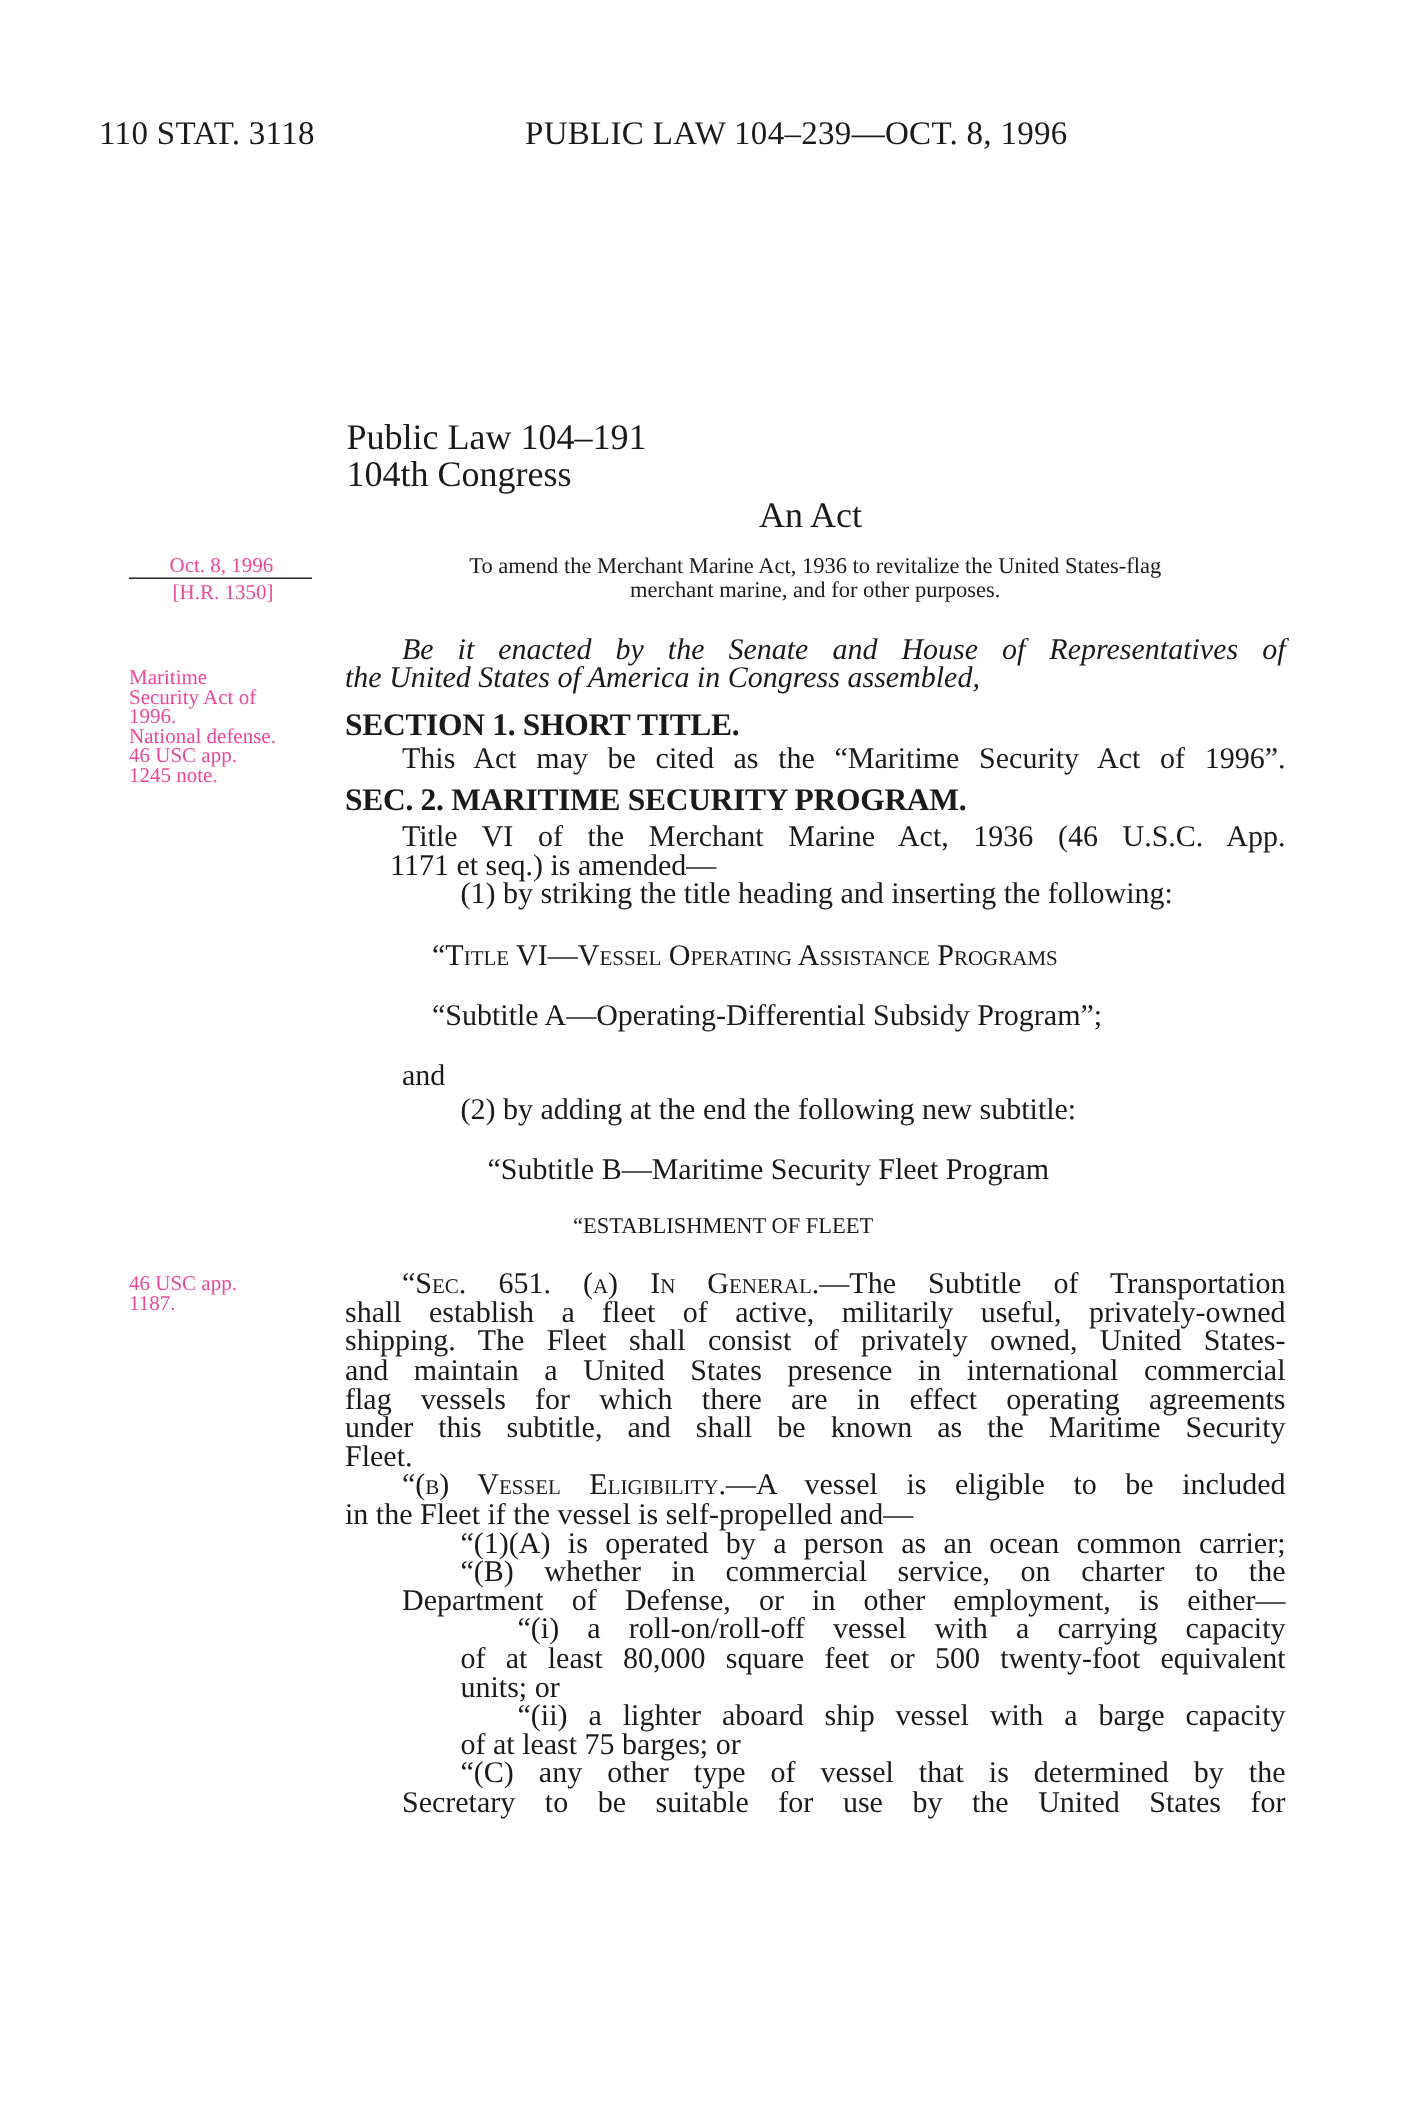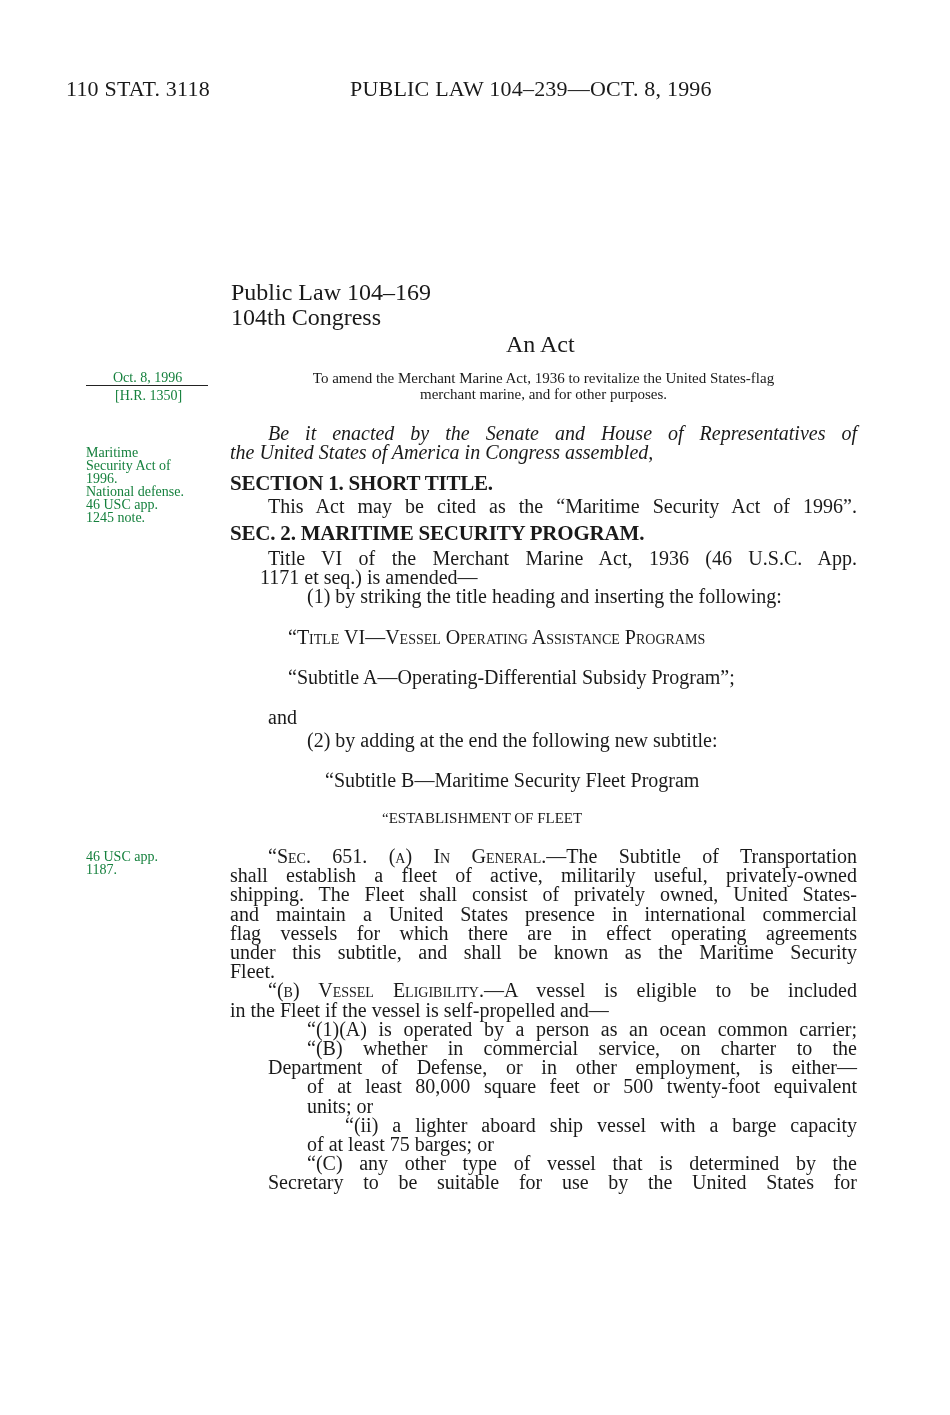--- a/index.html
+++ b/index.html
@@ -1,37 +1,37 @@
 <!DOCTYPE html>
 <html><head>
 <meta charset="utf-8">
 <style>
   html, body { margin: 0; padding: 0; }
   body { width: 950px; height: 1415px; background: #ffffff; position: relative; overflow: hidden;
          font-family: "DejaVu Serif", "Liberation Serif", serif; color: #1a1a1a; }
   .abs { position: absolute; white-space: nowrap; }
   .hdr { font-family: "Liberation Serif", serif; font-size: 22px; top: 76px; letter-spacing: 0.2px; }
   .pl { font-family: "Liberation Serif", serif; font-size: 24px; }
-  .margin { font-family: "Liberation Serif", serif; font-size: 14px; line-height: 13px; color: #15803d; }
+  .margin { font-family: "Liberation Serif", serif; font-size: 14px; line-height: 13px; color: #ec4899; }
   .margin div { white-space: nowrap; }
   .purpose { font-family: "Liberation Serif", serif; font-size: 15px; text-align: center; line-height: 16px; }
   .body { font-family: "Liberation Serif", serif; font-size: 20px; line-height: 19.2px; }
   .just { text-align: justify; text-align-last: justify; white-space: normal; }
   .heading { font-family: "Liberation Serif", serif; font-weight: bold; font-size: 21px; letter-spacing: -0.2px; }
   .sc { font-variant: small-caps; }
   .italic { font-style: italic; }
   .rule { position: absolute; border-top: 1px solid #222; }
 </style>
 </head>
 <body>
 
 <div class="abs hdr" style="left:66px;">110 STAT. 3118</div>
 <div class="abs hdr" style="left:350px;">PUBLIC LAW 104–239—OCT. 8, 1996</div>
 
-<div class="abs pl" style="left:231px; top:279px;">Public Law 104–169</div>
+<div class="abs pl" style="left:231px; top:279px;">Public Law 104–191</div>
 <div class="abs pl" style="left:231px; top:304px;">104th Congress</div>
 <div class="abs pl" style="left:506px; top:331px;">An Act</div>
 
 <div class="abs margin" style="left:113px; top:371px;">Oct. 8, 1996</div>
 <div class="rule" style="left:86px; top:385px; width:122px;"></div>
 <div class="abs margin" style="left:115px; top:389px;">[H.R. 1350]</div>
 
 <div class="abs purpose" style="left:230px; top:370px; width:627px;">
   <div>To amend the Merchant Marine Act, 1936 to revitalize the United States-flag</div>
   <div>merchant marine, and for other purposes.</div>
@@ -79,20 +79,21 @@
   <div>Fleet.</div>
 
   <div class="just" style="padding-left:38px;"><span class="sc">“(b) Vessel Eligibility.</span><span>—A vessel is eligible to be included</span></div>
   <div>in the Fleet if the vessel is self-propelled and—</div>
 
   <div class="just" style="padding-left:77px;">“(1)(A) is operated by a person as an ocean common carrier;</div>
 
   <div class="just" style="padding-left:77px;">“(B) whether in commercial service, on charter to the</div>
   <div style="padding-left:38px;" class="just">Department of Defense, or in other employment, is either—</div>
 
+  <div class="just" style="padding-left:115px;">“(i) a roll-on/roll-off vessel with a carrying capacity</div>
   <div class="just" style="padding-left:77px;">of at least 80,000 square feet or 500 twenty-foot equivalent</div>
   <div style="padding-left:77px;">units; or</div>
 
   <div class="just" style="padding-left:115px;">“(ii) a lighter aboard ship vessel with a barge capacity</div>
   <div style="padding-left:77px;">of at least 75 barges; or</div>
 
   <div class="just" style="padding-left:77px;">“(C) any other type of vessel that is determined by the</div>
   <div class="just" style="padding-left:38px;">Secretary to be suitable for use by the United States for</div>
 </div>
 

